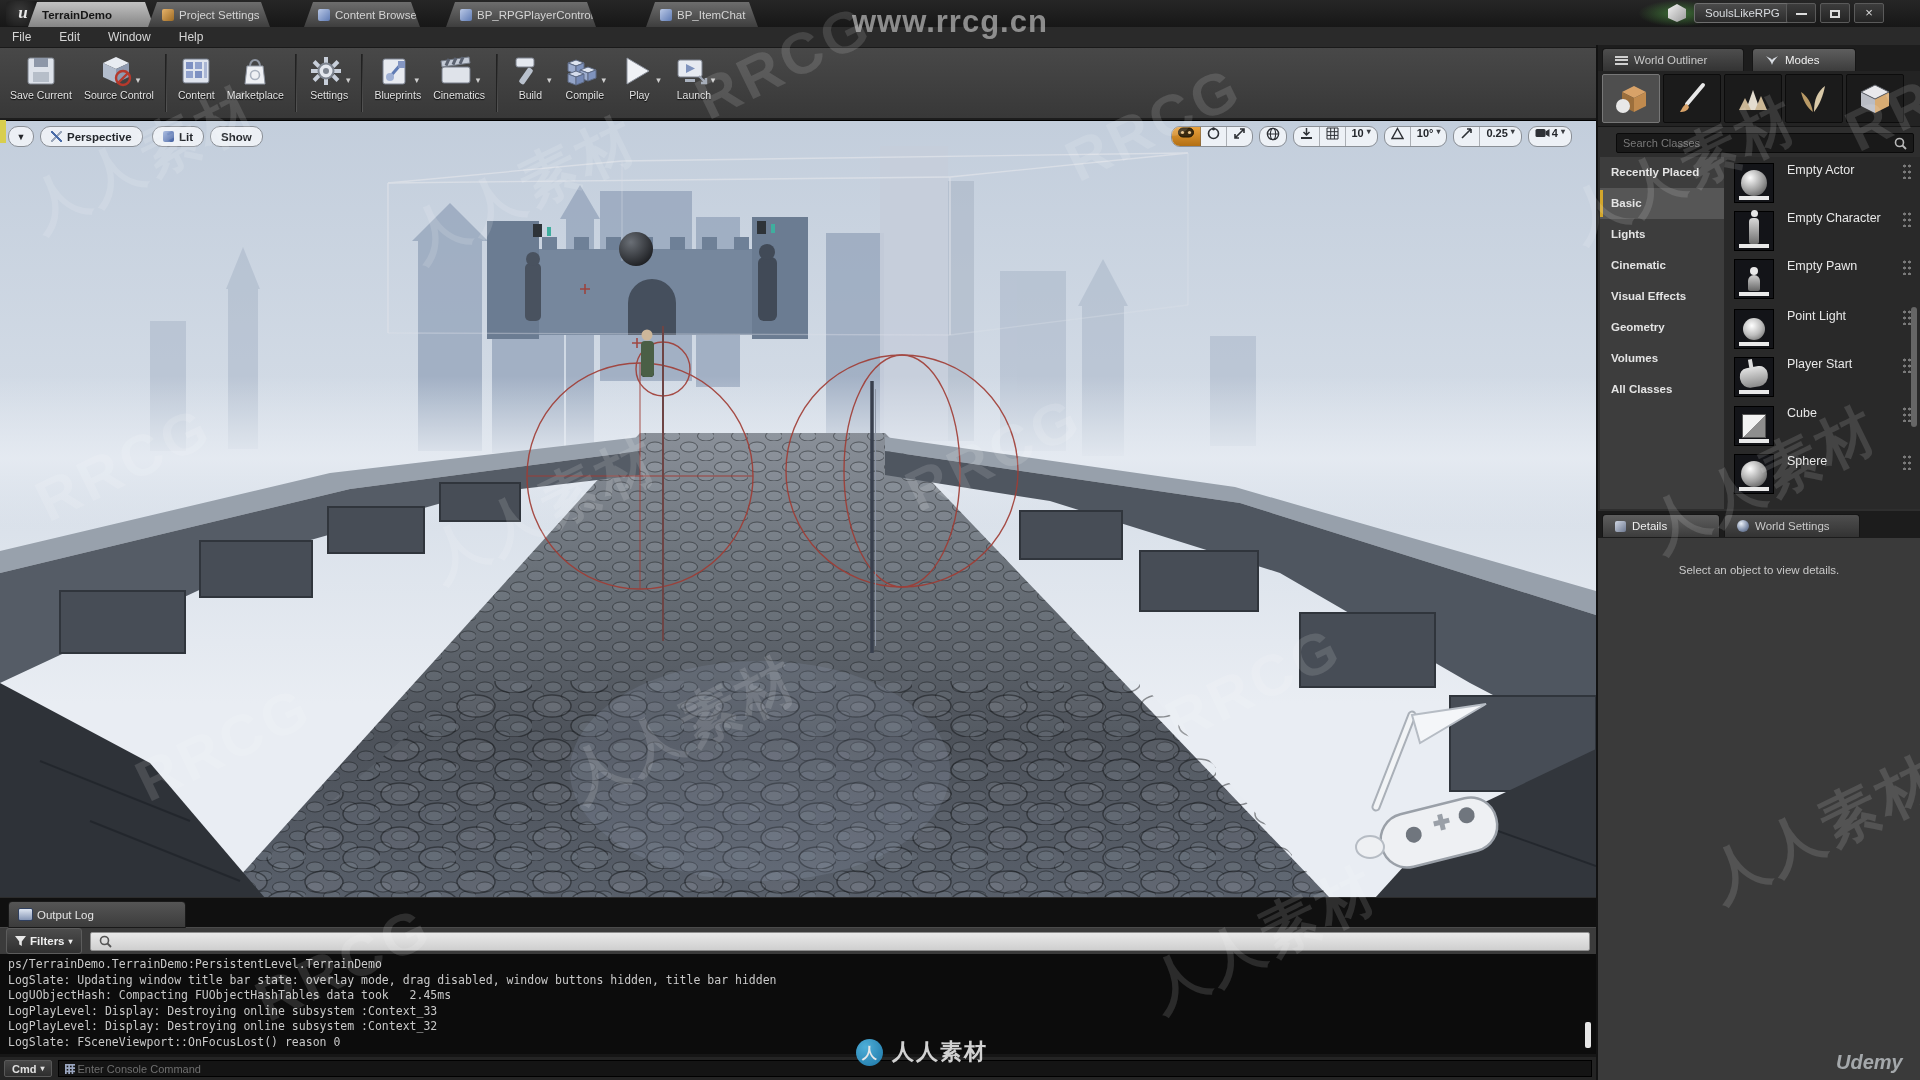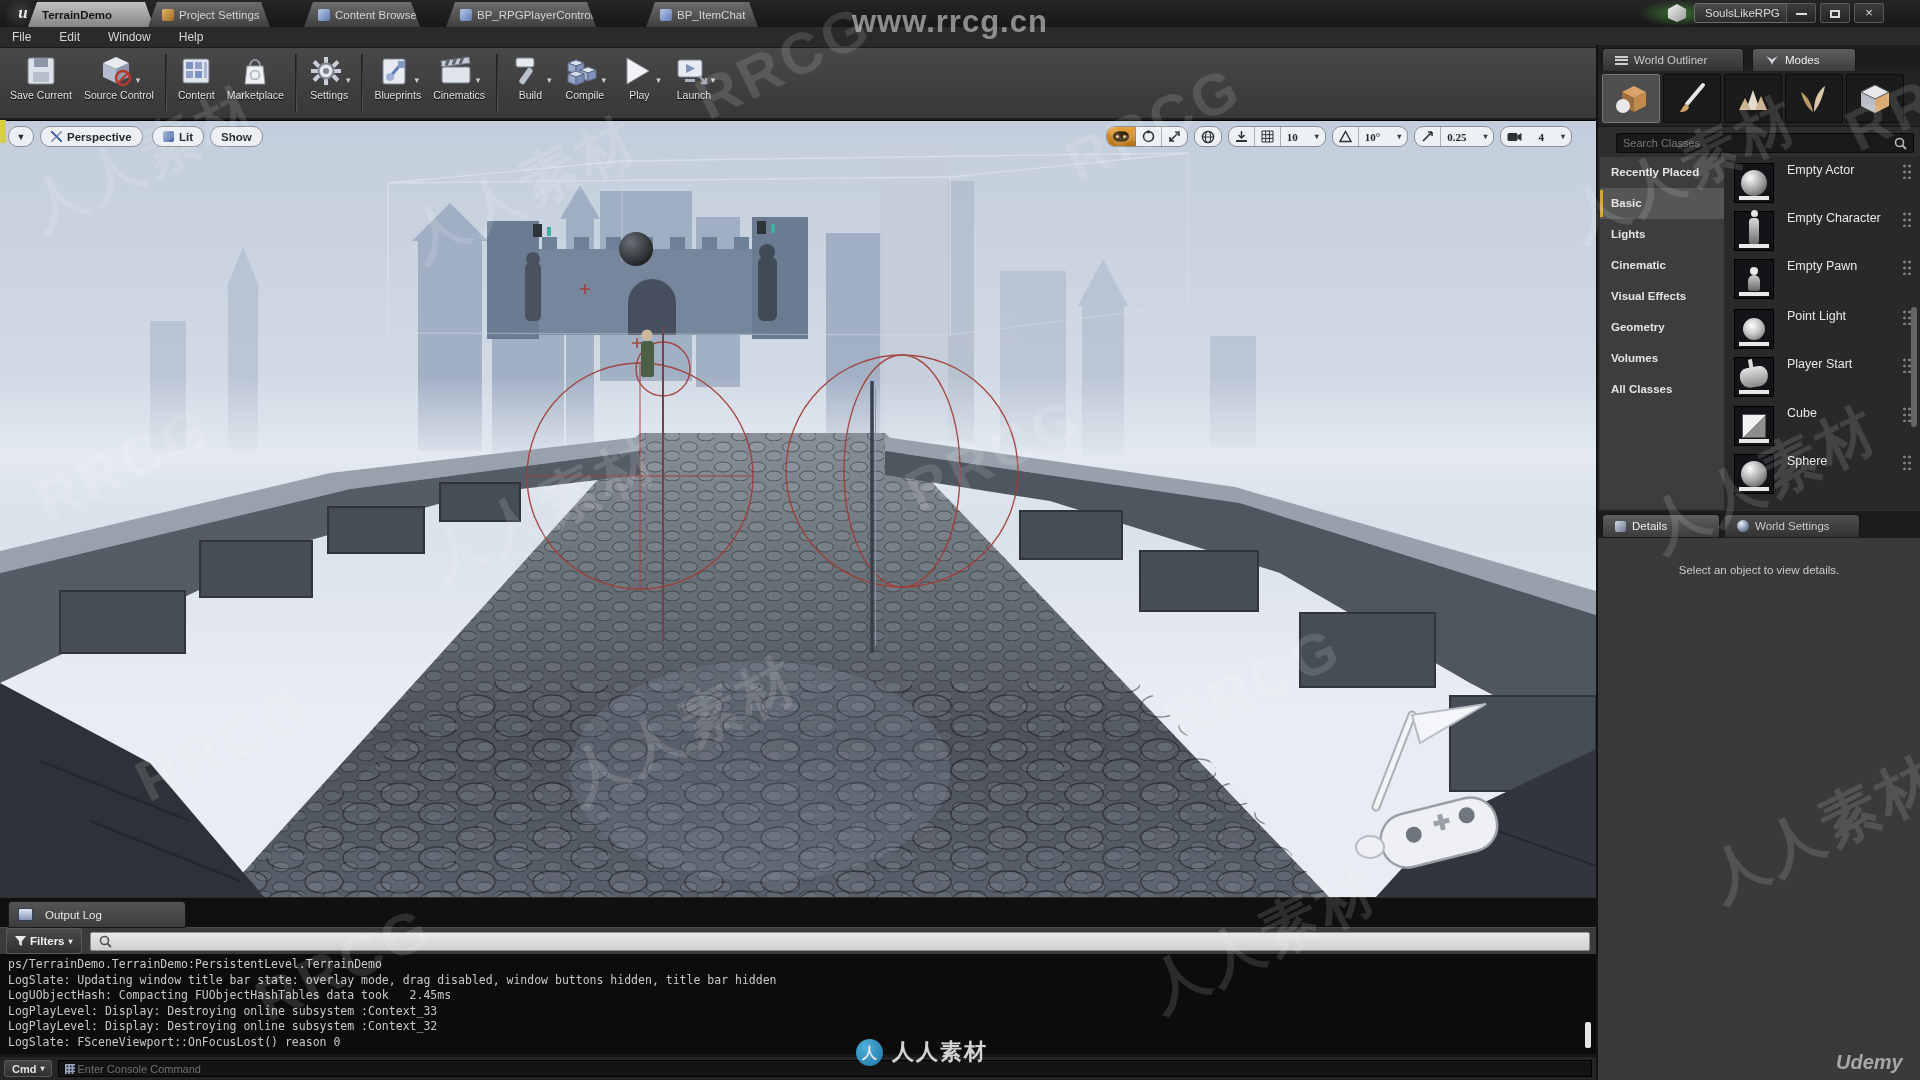--- a/index.html
+++ b/index.html
@@ -59,22 +59,22 @@
   .vpbtn { position:absolute; top:5px; height:21px; border-radius:10px;
     background:rgba(245,247,250,.82); border:1px solid #8a8f96; color:#23262b;
     font-size:11.5px; font-weight:bold; display:flex; align-items:center; gap:5px; padding:0 10px; }
   .vpbtn .minicube { width:11px; height:11px; background:linear-gradient(135deg,#9fb4de,#3f5d9e); border-radius:2px; }
   .vpbtn .miniaxis { width:11px; height:11px; background:
       linear-gradient(45deg, transparent 45%, #4a6ca8 45%, #4a6ca8 55%, transparent 55%),
       linear-gradient(-45deg, transparent 45%, #9aa6ba 45%, #9aa6ba 55%, transparent 55%); }
   .vp-right { position:absolute; right:24px; top:5px; display:flex; gap:6px; }
   .pill { display:flex; align-items:center; height:21px; border-radius:9px; overflow:hidden;
     background:rgba(245,247,250,.85); border:1px solid #8a8f96; }
-  .pill .seg { display:flex; align-items:center; gap:16px; padding:0 6px; height:100%;
-    border-right:1px solid rgba(90,95,102,.45); color:#23262b; font-size:11px; font-weight:bold;font-family:Liberation Serif, serif; }
+  .pill .seg { display:flex; gap:2px; padding:0 6px; height:100%;
+    border-right:1px solid rgba(90,95,102,.45); color:#23262b; font-size:11px; font-weight:bold; }
   .pill .seg:last-child { border-right:none; }
   .pill .seg.orange { background:linear-gradient(#e9a13c,#b36f12); }
   .pill .seg .dd { font-size:8px; color:#3a3d42; margin-left:1px; }
   .pill svg { display:block; }
 
   
   #rightpanel { position:absolute; left:1596px; top:45px; width:324px; height:1035px;
     background:#2e2e2e; border-left:2px solid #121212; z-index:25; }
   .pane-tabs { position:relative; height:26px; background:#1d1d1d; }
   .pane-tab { position:absolute; top:3px; height:23px; display:flex; align-items:center; gap:6px;
@@ -130,21 +130,21 @@
   .details-body { height:100%; background:#3a3a3a; }
   .details-empty { text-align:center; padding-top:26px; color:#c9c9c9; font-size:11.5px; }
   .dot-icon { width:11px; height:11px; border-radius:2px; background:linear-gradient(135deg,#cfd6e2,#6d7890); }
   .globe-icon { width:12px; height:12px; border-radius:50%;
     background:radial-gradient(circle at 35% 30%, #e8eef6, #7b8aa6 60%, #46536b); }
 
   
   #outputlog { position:absolute; left:0; top:897px; width:1596px; height:183px; background:#161616; z-index:15; }
   .ol-tabrow { height:30px; position:relative; background:#101010; border-top:1px solid #2c2c2c; }
   .ol-tab { position:absolute; left:8px; top:3px; width:178px; height:27px; background:linear-gradient(#555,#3c3c3c);
-    border-radius:4px 4px 0 0; border:1px solid #191919; display:flex; align-items:center; gap:12px; padding:0 9px;
+    border-radius:4px 4px 0 0; border:1px solid #191919; display:flex; align-items:center; gap:4px; padding:0 9px;
     color:#e4e4e4; font-size:11.5px; }
   .ol-tabicon { width:15px; height:13px; background:linear-gradient(#dfe6f2,#8696b5); border:1px solid #30405f; border-radius:2px; }
   .ol-filterrow { height:27px; background:#3b3b3b; display:flex; align-items:center; padding:0 6px; gap:8px;
     border-top:1px solid #4a4a4a; }
   .filters-btn { height:19px; display:flex; align-items:center; gap:4px; padding:12px 8px;
     background:linear-gradient(#4c4c4c,#303030); border:1px solid #5c5c5c; border-radius:3px;
     color:#efefef; font-size:11.5px; font-weight:bold; }
   .log-search { flex:1; height:19px; background:linear-gradient(#e9e9e9,#cfcfcf); border:1px solid #8f8f8f;
     border-radius:2px; display:flex; align-items:center; padding:0 8px; }
   .log-search input { flex:1; border:none; outline:none; background:transparent; font-size:11px; color:#333; }

